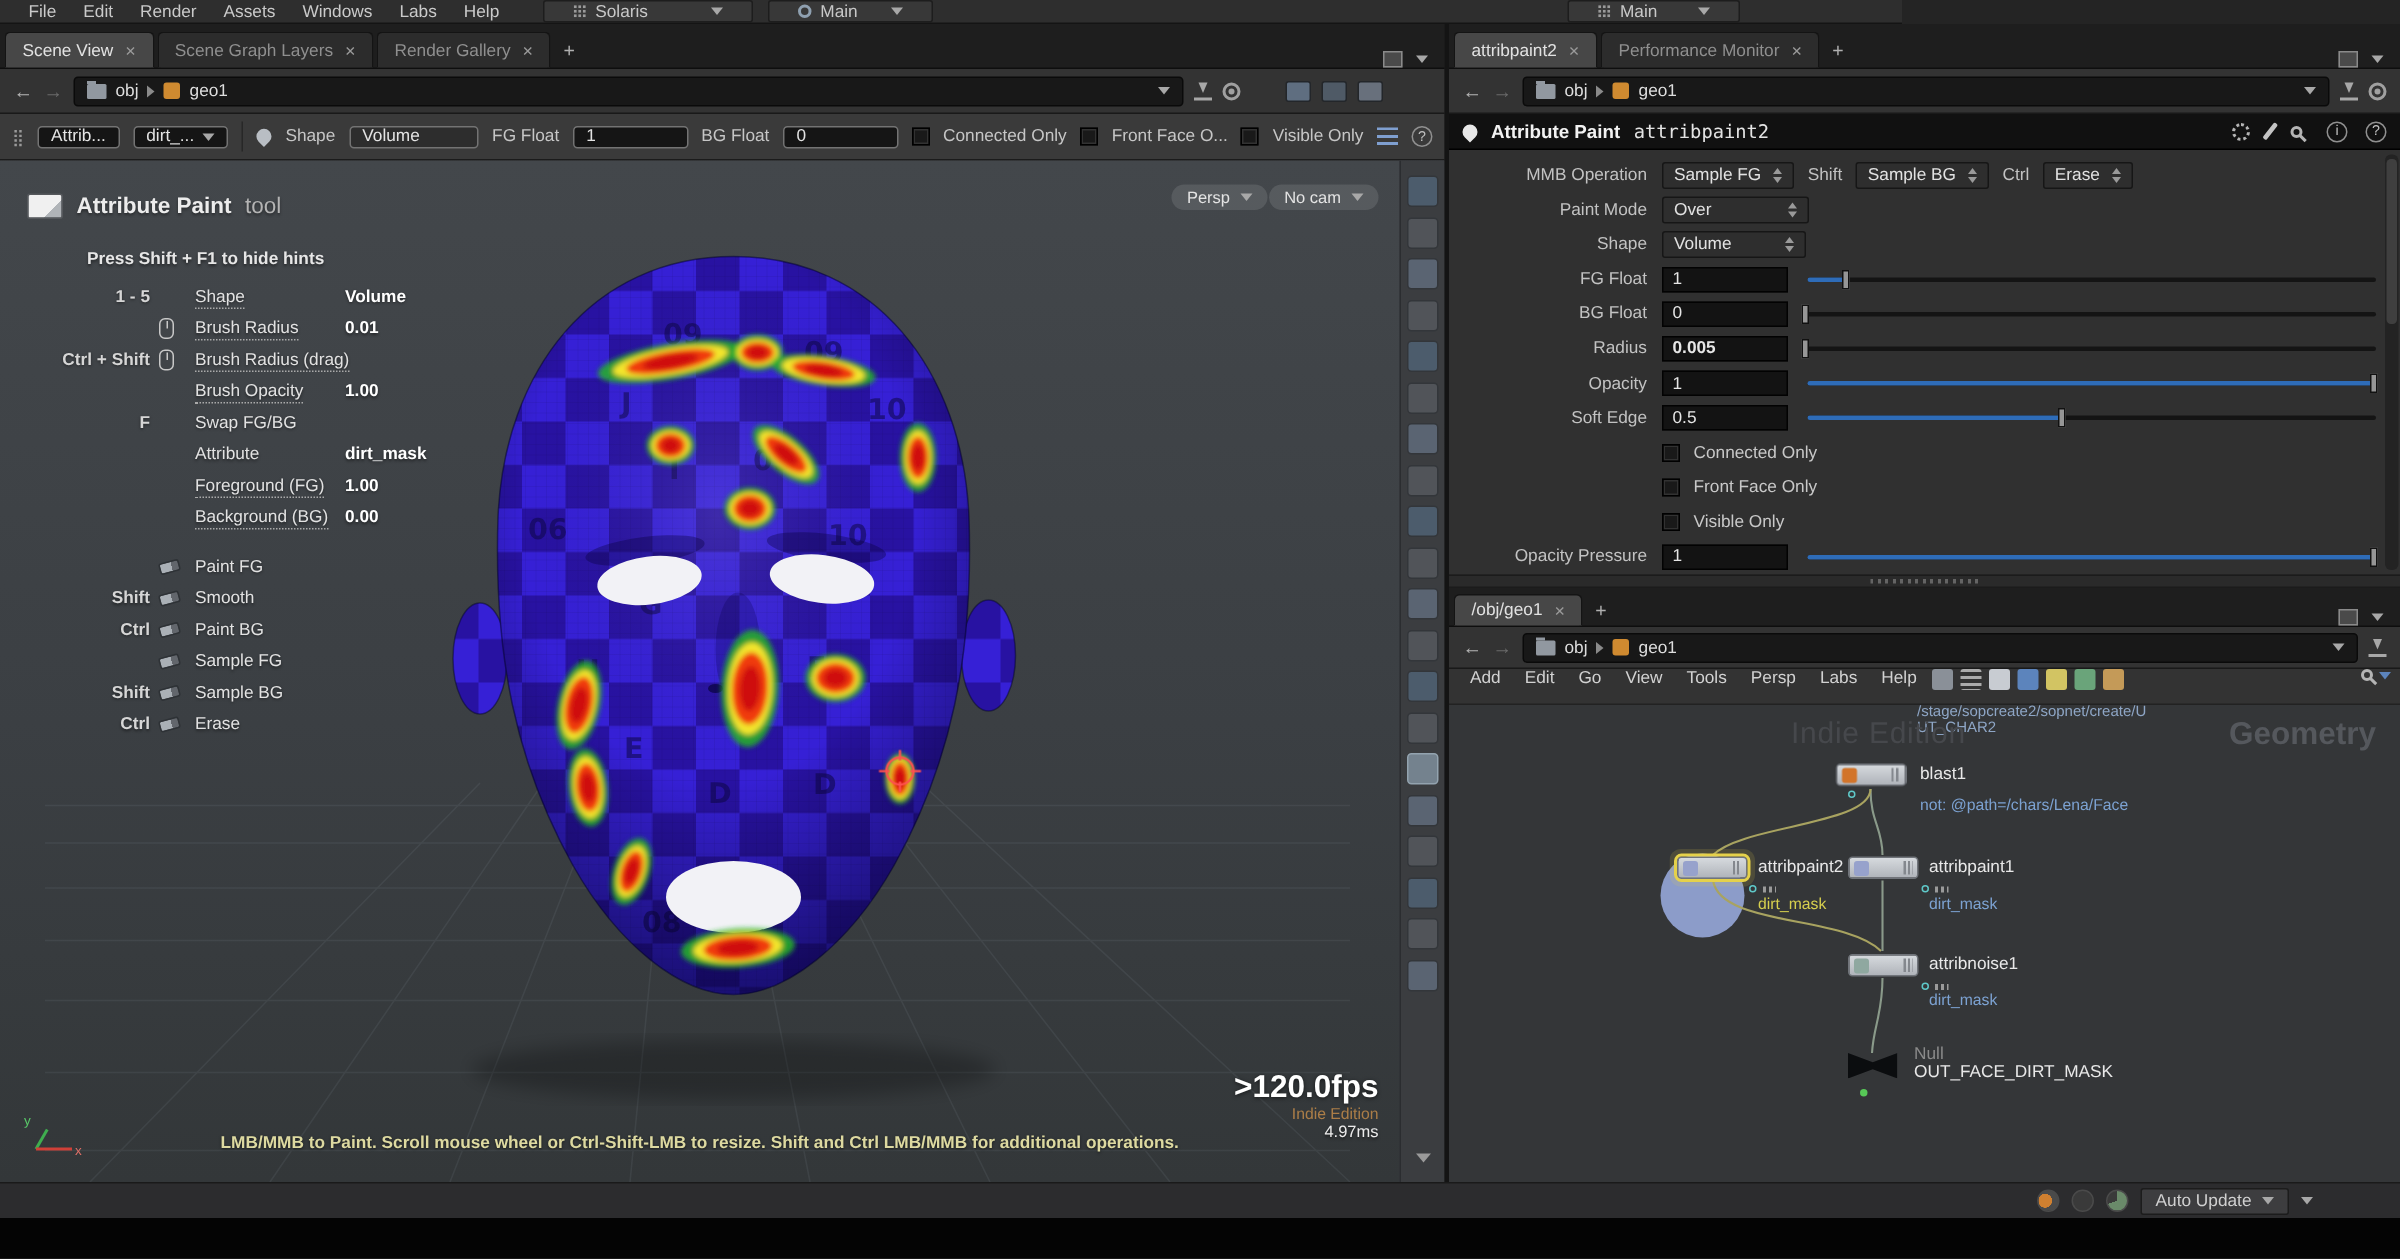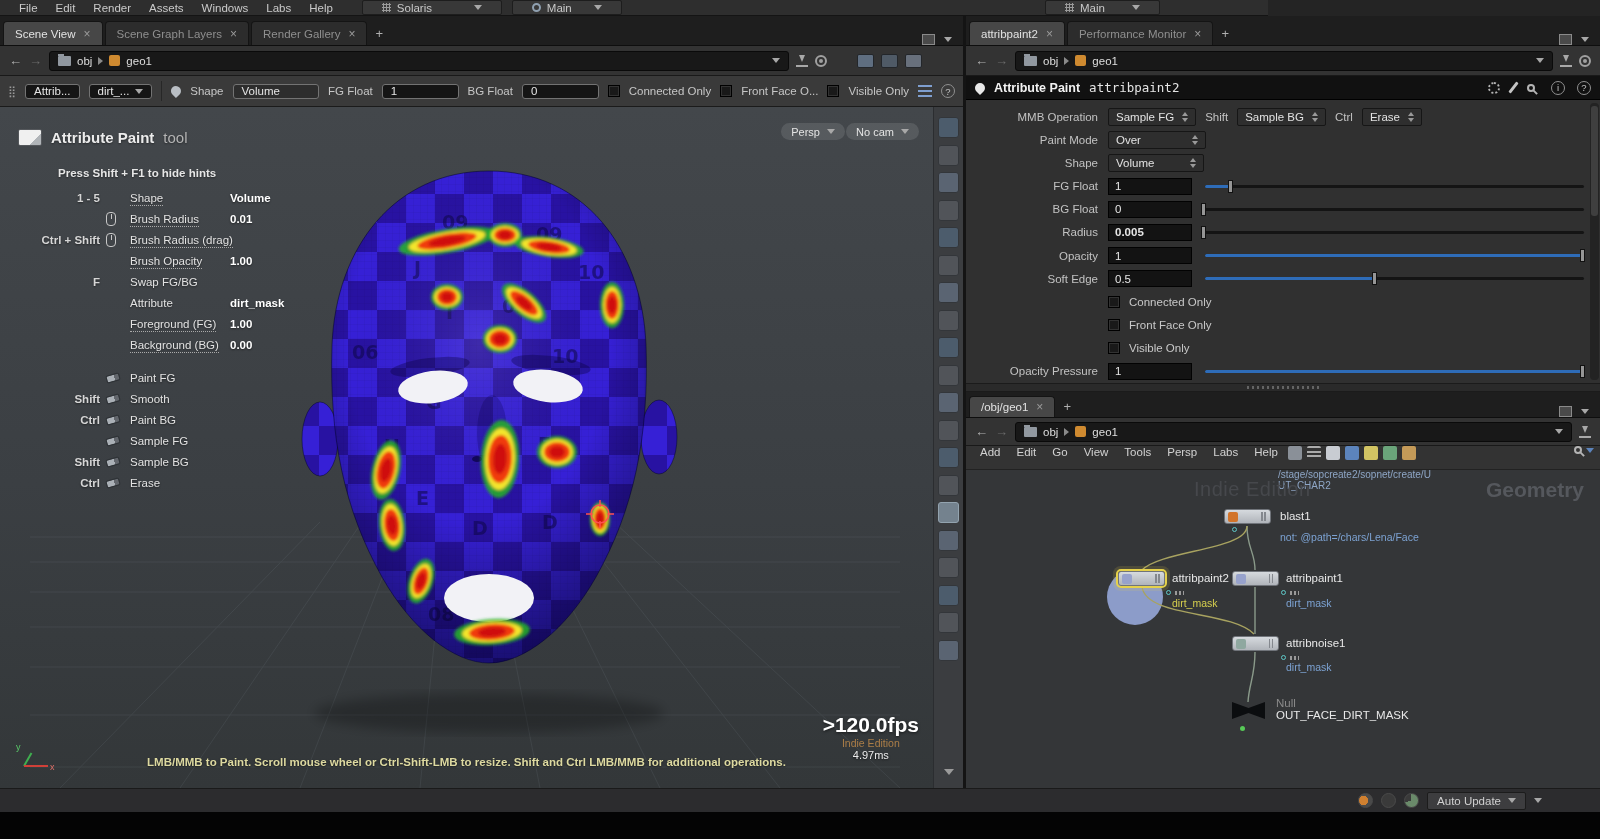--- a/index.html
+++ b/index.html
@@ -62,21 +62,21 @@
 .hico{display:flex;align-items:center}
 .hl{color:#e2e2e2;white-space:nowrap}
 .hl.u{border-bottom:1px dotted #aaa;padding-bottom:1px}
 .hv{color:#fff;font-weight:bold;padding-left:4px}
 .hgap{height:12px}
 .mouseicon{width:10px;height:14px;border:1px solid #c8c8c8;border-radius:4px;position:relative}
 .mouseicon::after{content:"";position:absolute;left:4px;top:1px;width:1px;height:5px;background:#c8c8c8}
 .brushicon{width:14px;height:8px;background:linear-gradient(90deg,#aab0b6 62%,#62666c 62%);border:1px solid #2e3236;border-radius:2px;transform:rotate(-15deg)}
 .vpill{position:absolute;height:17px;display:flex;align-items:center;gap:7px;padding:0 10px;border-radius:9px;background:rgba(104,108,112,.55);color:#e4e4e4;font-size:11px}
 .vhint{position:absolute;left:0;right:30px;bottom:20px;text-align:center;font-weight:bold;color:#ddd9a0;text-shadow:0 1px 2px #0008}
-.fpsblock{position:absolute;right:44px;bottom:26px;text-align:center;line-height:1.15}
+.fpsblock{position:absolute;right:44px;bottom:26px;text-align:right;line-height:1.15}
 .fps{font-size:21px;font-weight:bold;color:#fff;text-shadow:0 1px 3px #0009}
 .indie{font-size:10.5px;color:#c08a4a;opacity:.85}
 .ms{font-size:11px;color:#ececec;text-shadow:0 1px 2px #0008}
 .gizmo{position:absolute;left:16px;bottom:14px;width:44px;height:32px}
 .gx{position:absolute;left:8px;bottom:7px;width:24px;height:2px;background:#d04038}
 .gy{position:absolute;left:7px;bottom:8px;width:2px;height:15px;background:#3fae4f;transform:rotate(30deg);transform-origin:bottom}
 .glx{position:absolute;left:34px;bottom:2px;color:#e07068;font-size:9px}
 .gly{position:absolute;left:0;top:0;color:#59c969;font-size:9px}
 
 .phead{background:#111;border-bottom:1px solid #000;display:flex;align-items:center;gap:9px;padding:0 9px}

